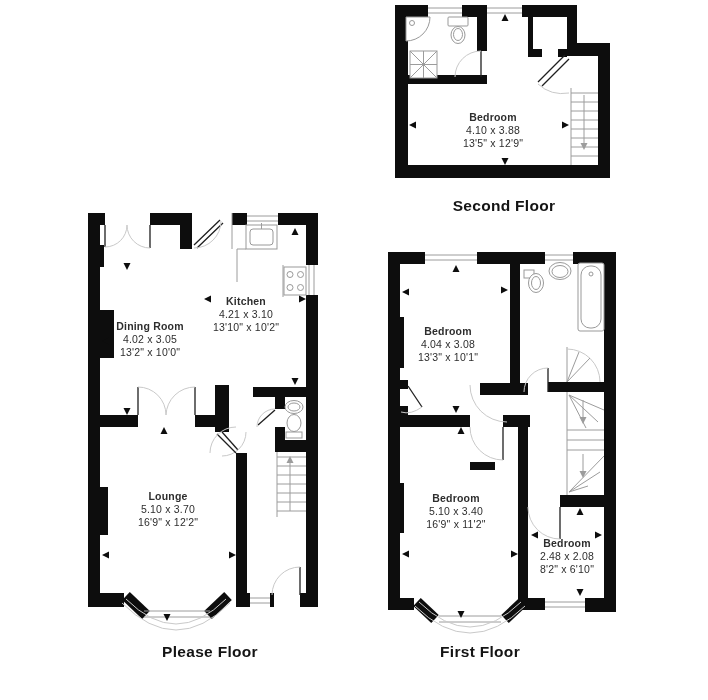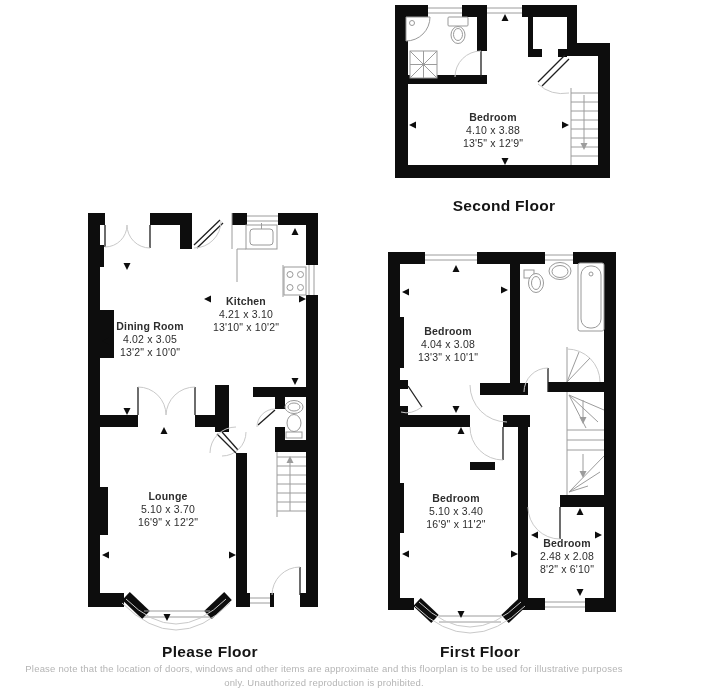--- a/index.html
+++ b/index.html
@@ -321,14 +321,13 @@
       <text class="room-dim" x="70" y="278" text-anchor="middle">16'9" x 11'2"</text>
     </g>
     <g>
       <text class="room-name" x="181" y="297" text-anchor="middle">Bedroom</text>
       <text class="room-dim" x="181" y="310" text-anchor="middle">2.48 x 2.08</text>
       <text class="room-dim" x="181" y="323" text-anchor="middle">8'2" x 6'10"</text>
     </g>
   </svg>
   <div class="caption" style="left:480px;top:643px;">First Floor</div>
 
-  <div class="disclaimer">Please note that the location of doors, windows and other items are approximate and this floorplan is to be used for illustrative purposes only. Unauthorized reproduction is prohibited.</div>
 </div>
 
 </body></html>

